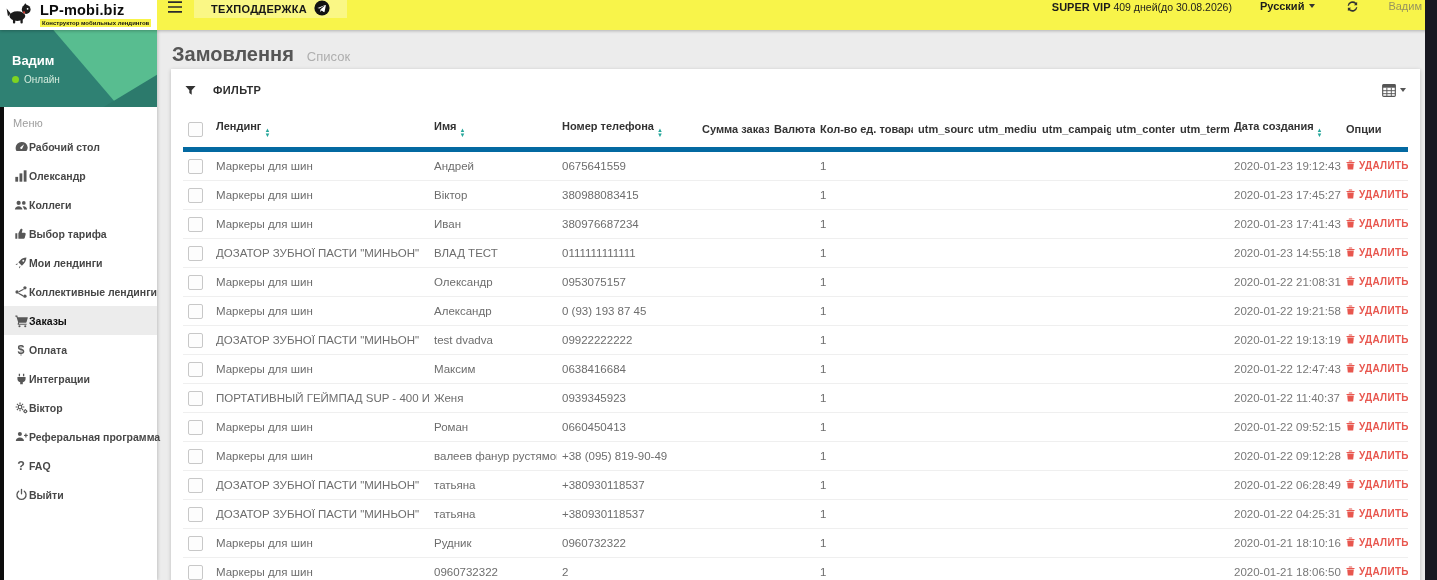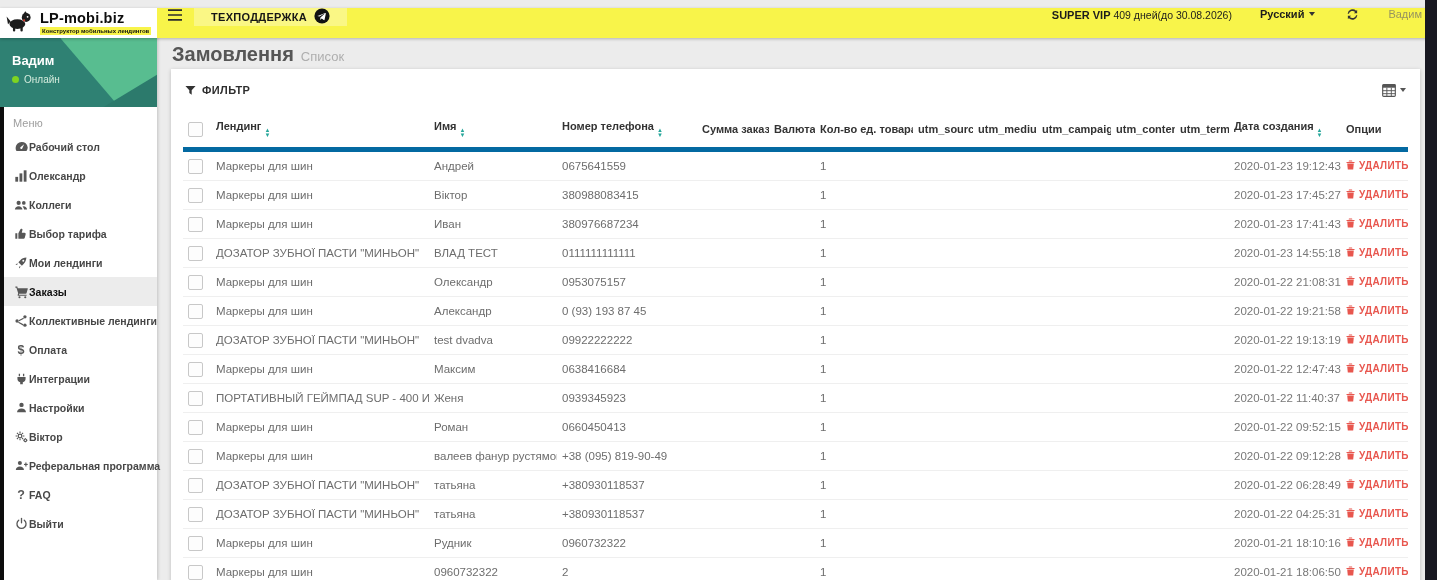--- a/index.html
+++ b/index.html
@@ -5,21 +5,21 @@
   :root{
     --yellow:#f8f44a; --teal:#26a69a; --panel-dark:#2f8173; --panel-light:#58bd90;
     --red:#e8564e; --edge:#181821; --online:#7ed321;
   }
   *{box-sizing:border-box;margin:0;padding:0}
   html,body{overflow:hidden}
   body{width:1437px;height:580px;position:relative;background:#ececec;
        font-family:"Liberation Sans",sans-serif;-webkit-font-smoothing:antialiased}
 
   
-  .topbar{position:absolute;top:8px;left:0;right:0;height:30px;display:flex;z-index:30;
+  .topbar{position:absolute;top:0;left:0;right:0;height:30px;display:flex;z-index:30;
           box-shadow:0 1px 3px rgba(0,0,0,.25)}
   .logo{width:157px;background:#fff;display:flex;align-items:center;gap:5px;padding-left:5px;flex:0 0 auto}
   .logo-txt{display:flex;flex-direction:column;line-height:1}
   .logo-title{font-size:14.5px;font-weight:bold;color:#0d0d0d;letter-spacing:.2px}
   .logo-tag{font-size:6px;background:var(--yellow);color:#111;padding:1px 2px;margin-top:2px;font-weight:bold;white-space:nowrap}
   .ybar{flex:1;background:var(--yellow);display:flex;align-items:flex-start}
   .hamburger{width:36px;display:flex;align-items:center;justify-content:center;cursor:pointer}
   .vdiv{width:1px;background:rgba(0,0,0,.14);flex:0 0 auto}
   .support{display:flex;align-items:center;gap:7px;padding:0 17px;background:rgba(255,255,255,.33);
            font-size:11px;font-weight:bold;color:#161616;letter-spacing:.3px;cursor:pointer}
@@ -49,24 +49,24 @@
   .txticon{font-size:12.5px;font-weight:bold;color:#575757}
   .left-edge{position:absolute;left:0;top:107px;bottom:0;width:4px;background:#0d0d0d;z-index:15}
 
   
   .scroll-edge{position:absolute;top:0;right:0;width:12px;height:580px;background:var(--edge);z-index:40}
 
   
   .main{position:absolute;left:157px;top:30px;right:12px;bottom:0;overflow:hidden}
   .page-head{padding:13px 0 0 15px}
   .page-title{font-size:20px;color:#565656;display:inline}
-  .page-sub{font-size:13px;color:#aeaeae;margin-left:7px}
+  .page-sub{font-size:13px;color:#aeaeae;margin-left:13px}
   .card{position:absolute;left:14px;right:5px;top:39px;bottom:-30px;background:#fff;box-shadow:0 1px 4px rgba(0,0,0,.2)}
   .toolbar{height:42px;display:flex;align-items:center;padding:0 14px}
-  .filter-btn{display:flex;align-items:center;gap:6px;font-size:11px;font-weight:bold;color:#2e2e2e;letter-spacing:.4px;cursor:pointer}
+  .filter-btn{display:flex;align-items:center;gap:17px;font-size:11px;font-weight:bold;color:#2e2e2e;letter-spacing:.4px;cursor:pointer}
   .cols-btn{display:flex;align-items:center;gap:4px;cursor:pointer}
 
   table{width:calc(100% - 24px);margin:0 12px;border-collapse:collapse;table-layout:fixed;font-size:11.5px;color:#6d6d6d}
   th{font-size:11px;font-weight:bold;color:#333;text-align:left;padding:9px 5px;border-bottom:5px solid #0369a1;white-space:nowrap;overflow:hidden}
   td{padding:6.5px 5px;border-bottom:1px solid #efefef;white-space:nowrap;overflow:hidden}
   .sort{display:inline-flex;flex-direction:column;margin-left:3px;vertical-align:-2px;color:var(--teal)}
   .sort i{font-style:normal;font-size:6px;line-height:5px}
   .cb{display:inline-block;width:15px;height:15px;border:1px solid #c8c8c8;border-radius:2px;background:#fdfdfd;vertical-align:middle;cursor:pointer}
   .c-date{color:#787878}
   .del-btn{display:inline-flex;align-items:center;gap:4px;color:var(--red);font-size:10px;font-weight:bold;letter-spacing:.3px;cursor:pointer}
@@ -184,63 +184,54 @@
   </div>
       <div class="mi">
     <span class="mi-icon">
           <svg width="14" height="14" viewBox="0 0 16 16" fill="currentColor">
             <path d="M14.2 1.8c-3 .2-5.4 1.3-7 3L5 7l4 4 2.2-2.2c1.7-1.6 2.8-4 3-7zM4.2 8.4L1.6 9.7l2 .7zM7.6 11.8l-1.3 2.6-.7-2z"></path>
             <circle cx="10.6" cy="5.4" r="1.1" fill="#fff"></circle>
           </svg>
         </span>
     <span class="mi-label">Мои лендинги</span>
   </div>
-      <div class="mi active">
-    <span class="mi-icon">
-          <svg width="15" height="14" viewBox="0 0 16 16" fill="currentColor">
-            <path d="M1 1.8h2.2l.5 1.8h11a.5.5 0 0 1 .5.65l-1.4 4.9a1 1 0 0 1-1 .75H5.3l-.3 1.1h8.8v1.3H4.2a.6.6 0 0 1-.6-.8l.6-2L2.2 3H1z"></path>
-            <circle cx="5.7" cy="14" r="1.2"></circle>
-            <circle cx="12.3" cy="14" r="1.2"></circle>
-          </svg>
-        </span>
-    <span class="mi-label">Заказы</span>
-  </div>
       <div class="mi">
     <span class="mi-icon">
           <svg width="14" height="14" viewBox="0 0 16 16" fill="currentColor">
             <circle cx="12.5" cy="3.2" r="1.9"></circle>
             <circle cx="3.5" cy="8" r="1.9"></circle>
             <circle cx="12.5" cy="12.8" r="1.9"></circle>
             <path d="M5.2 7.1l5.5-2.9.6 1.2-5.5 2.9zM5.3 8.9l5.5 2.9-.6 1.2-5.5-2.9z"></path>
           </svg>
         </span>
     <span class="mi-label">Коллективные лендинги</span>
   </div>
+      <div class="mi active">
+    <span class="mi-icon">
+          <svg width="15" height="14" viewBox="0 0 16 16" fill="currentColor">
+            <path d="M1 1.8h2.2l.5 1.8h11a.5.5 0 0 1 .5.65l-1.4 4.9a1 1 0 0 1-1 .75H5.3l-.3 1.1h8.8v1.3H4.2a.6.6 0 0 1-.6-.8l.6-2L2.2 3H1z"></path>
+            <circle cx="5.7" cy="14" r="1.2"></circle>
+            <circle cx="12.3" cy="14" r="1.2"></circle>
+          </svg>
+        </span>
+    <span class="mi-label">Заказы</span>
+  </div>
       <div class="mi">
     <span class="mi-icon">
           <span class="txticon">$</span>
         </span>
     <span class="mi-label">Оплата</span>
   </div>
       <div class="mi">
     <span class="mi-icon">
           <svg width="13" height="14" viewBox="0 0 16 16" fill="currentColor">
             <path d="M4.6 1.5h1.6v3.2H4.6zM9.8 1.5h1.6v3.2H9.8zM3 5.5h10v2.3a4.4 4.4 0 0 1-3.4 4.3v2.4H6.4v-2.4A4.4 4.4 0 0 1 3 7.8z"></path>
           </svg>
         </span>
     <span class="mi-label">Интеграции</span>
-  </div>
-      <div class="mi">
-    <span class="mi-icon">
-          <svg width="13" height="13" viewBox="0 0 16 16" fill="currentColor">
-            <circle cx="8" cy="4.8" r="2.7"></circle>
-            <path d="M2.5 13.8c0-3 2.4-4.6 5.5-4.6s5.5 1.6 5.5 4.6z"></path>
-          </svg>
-        </span>
-    <span class="mi-label">Настройки</span>
   </div>
       <div class="mi">
     <span class="mi-icon">
           <svg width="15" height="14" viewBox="0 0 16 16" fill="none" stroke="currentColor">
             <circle cx="6.3" cy="6.8" r="2.1" stroke-width="1.4"></circle>
             <path d="M6.3 1.8v1.7M6.3 10.1v1.7M1.3 6.8H3M9.6 6.8h1.7M2.8 3.3l1.2 1.2M8.6 9.1l1.2 1.2M9.8 3.3L8.6 4.5M4 9.1l-1.2 1.2" stroke-width="1.3"></path>
             <circle cx="12.4" cy="11.7" r="1.5" stroke-width="1.2"></circle>
             <path d="M12.4 9.3v1M12.4 13.1v1M10 11.7h1M13.8 11.7h1" stroke-width="1.1"></path>
           </svg>
         </span>

